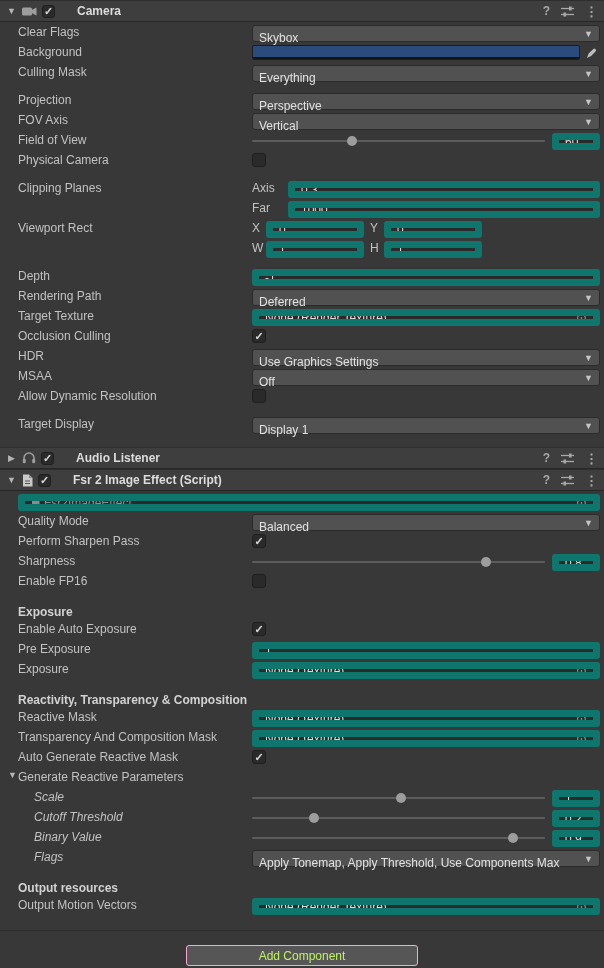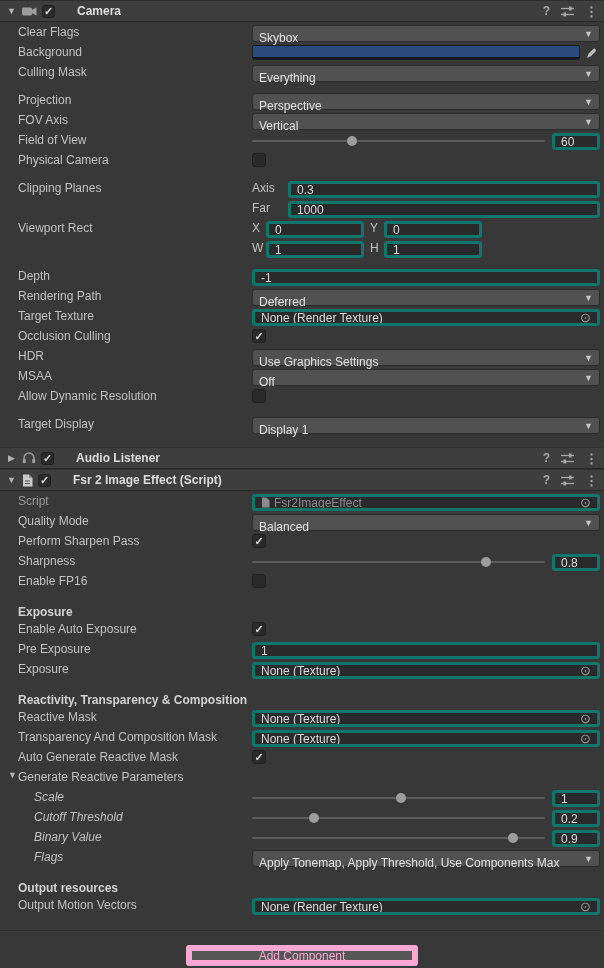--- a/index.html
+++ b/index.html
@@ -45,21 +45,21 @@
   
   .dropdown {
     flex:1 1 auto; min-width:0; height:17px;
     background:#515151; border:1px solid #2b2b2b; border-radius:3px;
     display:flex; align-items:center; padding:0 6px;
   }
   .dd-text { flex:1; color:#e2e2e2; white-space:nowrap; overflow:hidden;margin-top:8px; }
   .caret { color:#c6c6c6; font-size:9px; margin-left:4px; flex:0 0 auto; }
   .field {
     flex:1 1 auto; min-width:0; height:17px;
-    background:#2a2a2a; border:3px solid #0f766e; border-radius:3px;
+    background:#2a2a2a; border:7px solid #0f766e; border-radius:3px;
     display:flex; align-items:center; padding:0 6px; color:#dcdcdc;
     white-space:nowrap; overflow:hidden;
   }
   .field .fval { flex:1; white-space:nowrap; overflow:hidden; }
   .field .fval.dim { color:#8d8d8d; }
   .picker { margin-left:auto; color:#9f9f9f; font-size:13px; line-height:1; flex:0 0 auto; }
   .valbox { flex:0 0 48px; min-width:48px; }
   .checkbox {
     width:14px; height:14px; flex:0 0 14px;
     background:#2a2a2a; border:1px solid #1f1f1f; border-radius:3px;
@@ -78,22 +78,22 @@
   .vr-field { flex:0 0 98px; min-width:98px; }
   .vr-gap { flex:0 0 6px; }
 
   .colorbar { flex:1 1 auto; height:15px; border:1px solid #1c1c1c; border-radius:2px; position:relative; overflow:hidden; }
   .colorbar .alpha { position:absolute; left:0; right:0; bottom:0; height:2px; background:#141414; }
   .eyedrop { flex:0 0 18px; height:16px; display:flex; align-items:center; justify-content:center; margin-left:2px; }
 
   .footer { margin-top:12px; border-top:1px solid #2e2e2e; padding-top:14px; display:flex; justify-content:center; }
   .add-component {
     width:232px; height:21px;
-    background:#565656; border:6px solid #f9a8d4; border-radius:3px;
-    color:#f9a8d4; display:flex; align-items:center; justify-content:center;
+    background:#565656; border:1px solid #f9a8d4; border-radius:3px;
+    color:#bef264; display:flex; align-items:center; justify-content:center;
   }
 </style>
 </head>
 <body>
 
 <div class="inspector">
 
   <div class="comp-header">
     <span class="foldout">▼</span>
     <span class="comp-icon">
@@ -325,21 +325,20 @@
             <rect x="2.5" y="6.5" width="2.6" height="4" fill="#a8a8a8"></rect>
           </svg>
       </span>
       <span class="kebab">⋮</span>
     </span>
   </div>
 
   <div class="spacer3"></div>
 
   <div class="row">
-    <span class="label dim">Script</span>
     <div class="field">
       <span class="comp-icon" style="margin-right:4px">
         <svg width="9" height="11" viewBox="0 0 9 11">
             <path d="M1 0.5 h4.5 l3 3 v7 h-7.5 z" fill="#8b8b8b"></path>
           </svg>
       </span>
       <span class="fval dim">Fsr2ImageEffect</span>
       <span class="picker">⊙</span>
     </div>
   </div>

